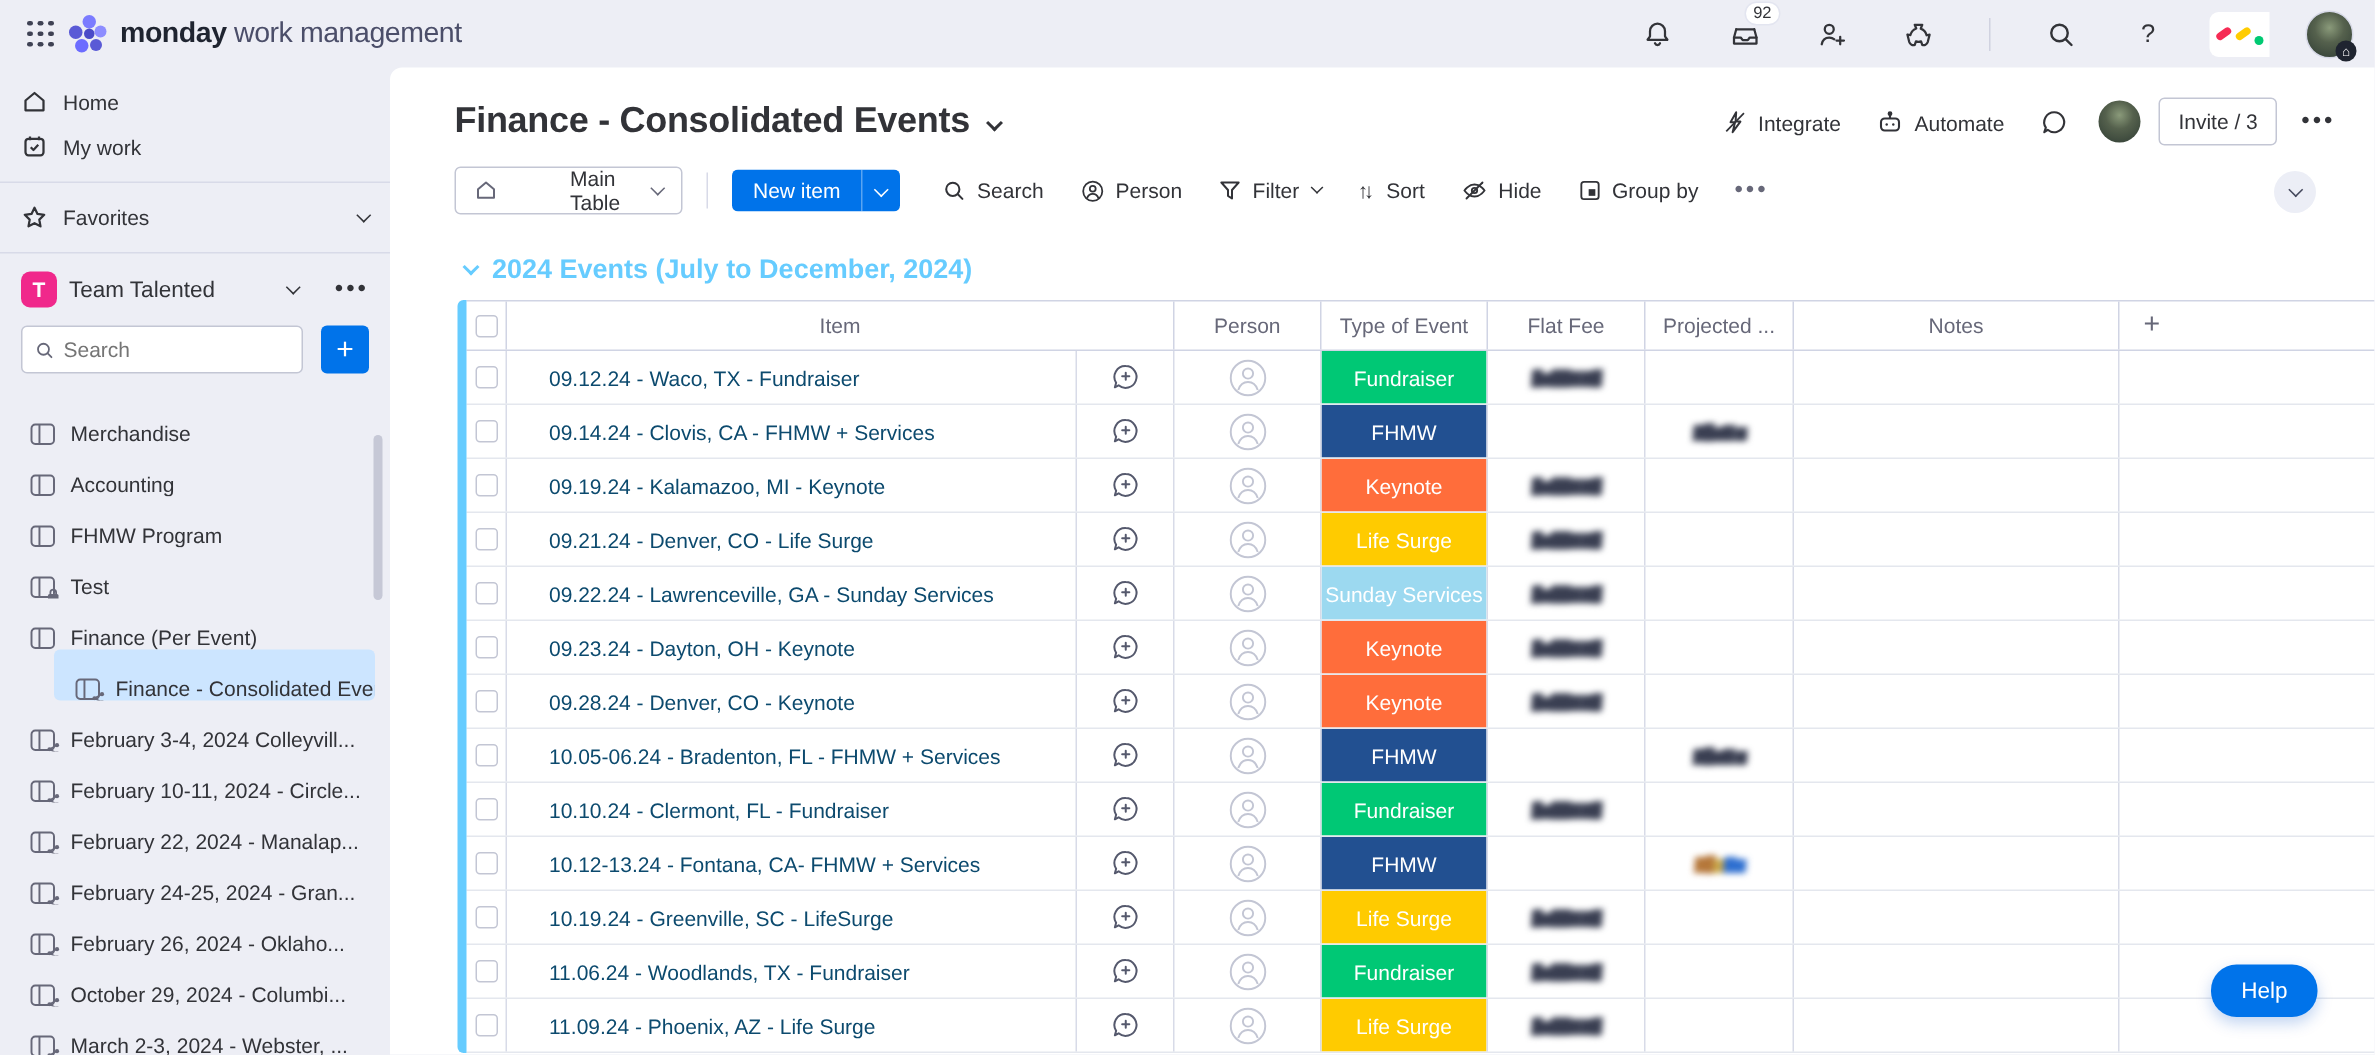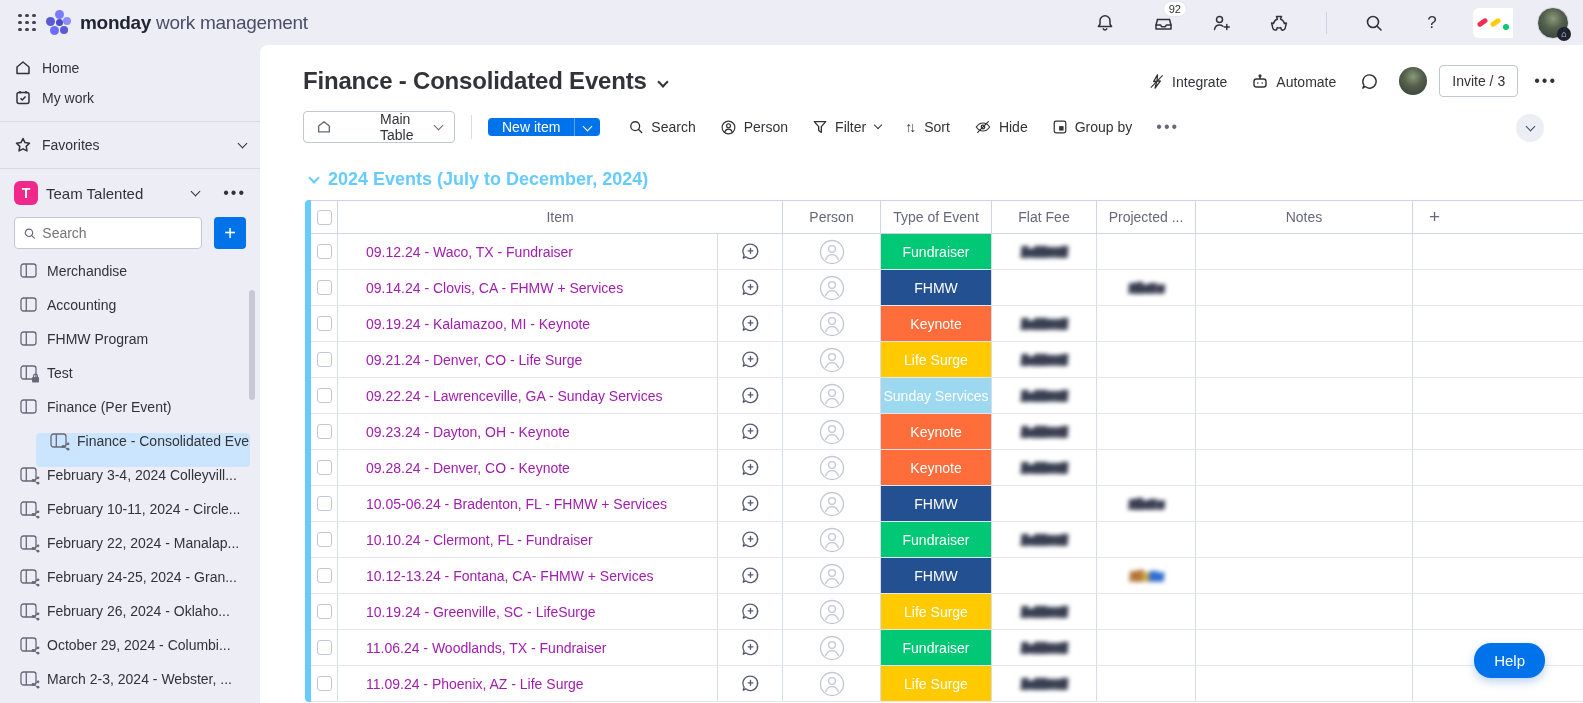--- a/index.html
+++ b/index.html
@@ -35,62 +35,62 @@
   .ws-row { display:flex; align-items:center; padding:4px 14px 10px; gap:8px; }
   .ws-avatar { width:24px; height:24px; border-radius:6px; background:#f0288b; color:#fff; font-weight:700; font-size:14px; display:flex; align-items:center; justify-content:center; }
   .ws-name { font-size:15px; font-weight:500; color:#323338; flex:1; white-space:nowrap; }
   .ws-chev { margin-right:16px; }
   .dots { color:#323338; font-size:16px; letter-spacing:2px; cursor:pointer; }
   .search-row { display:flex; align-items:center; padding:2px 14px 10px; gap:12px; }
   .side-search { flex:1; height:32px; background:#fff; border:1px solid #c3c6d4; border-radius:4px; display:flex; align-items:center; padding:0 8px; gap:6px; }
   .side-search input { border:none; outline:none; font-size:14px; color:#676879; width:100%; background:transparent; font-family:inherit; }
   .add-btn { width:32px; height:32px; background:#0073ea; border:none; border-radius:4px; color:#fff; font-size:20px; line-height:1; cursor:pointer; display:flex; align-items:center; justify-content:center; }
   .board-list { margin-top:4px; }
-  .board-item { display:flex; align-items:flex-start; height:34px; padding:0 10px 0 14px; margin:0 10px 0 6px; gap:10px; font-size:14px; color:#323338; border-radius:4px; cursor:pointer; white-space:nowrap; overflow:hidden; }
+  .board-item { display:flex; align-items:flex-end; height:34px; padding:0 10px 0 14px; margin:0 10px 0 6px; gap:10px; font-size:14px; color:#323338; border-radius:4px; cursor:pointer; white-space:nowrap; overflow:hidden; }
   .board-item.selected { background:#cce5ff; }
   .board-ic { position:relative; width:17px; height:15px; flex:0 0 auto; }
   .mini-badge { position:absolute; right:-3px; bottom:-3px; }
   .side-scrollbar { position:absolute; right:5px; top:245px; width:6px; height:110px; border-radius:3px; background:#c6c8d6; }
 
   
   .main { position:absolute; top:45px; left:260px; width:1323px; bottom:0; background:#fff; border-top-left-radius:8px; overflow:hidden; }
   .board-title-row { display:flex; align-items:center; padding:20px 18px 0 43px; }
   .board-title { font-size:24px; font-weight:600; color:#323338; letter-spacing:-0.2px; cursor:pointer; }
   .title-chev { margin-left:12px; margin-top:2px; width:8px; height:8px; border-right:2px solid #323338; border-bottom:2px solid #323338; transform:rotate(45deg); }
   .header-actions { margin-left:auto; display:flex; align-items:center; gap:8px; }
   .h-act { display:flex; align-items:flex-end; gap:7px; font-size:14px; color:#323338; padding:6px 8px; border-radius:4px; cursor:pointer; }
   .h-avatar { width:28px; height:28px; border-radius:50%; background:radial-gradient(circle at 50% 35%, #8a9a7a 0%, #55614d 40%, #2e3b33 100%); margin:0 4px; }
   .invite-btn { border:1px solid #c3c6d4; background:#fff; border-radius:4px; height:32px; padding:0 12px; font-size:14px; color:#323338; cursor:pointer; font-family:inherit; }
 
   .toolbar { display:flex; align-items:center; gap:4px; padding:14px 18px 0 43px; }
   .view-btn { display:flex; align-items:center; gap:8px; height:32px; padding:0 12px; border:1px solid #c3c6d4; border-radius:4px; font-size:14px; color:#323338; background:#fff; cursor:pointer; width:152px; }
   .view-btn .side-label { flex:1;margin-left:40px; }
   .tb-sep { width:1px; height:24px; background:#d8dae8; margin:0 12px; }
-  .newitem { display:flex; height:18px; border-radius:4px; overflow:hidden; margin-right:14px; }
+  .newitem { display:flex; height:28px; border-radius:4px; overflow:hidden; margin-right:14px; }
   .newitem .lbl { background:#0073ea; color:#fff; font-size:14px; font-weight:500; display:flex; align-items:center; padding:0 14px; cursor:pointer; }
   .newitem .drop { background:#0073ea; border-left:1px solid rgba(255,255,255,.35); width:26px; display:flex; align-items:center; justify-content:center; cursor:pointer; }
   .newitem .drop .chev { border-color:#fff; margin-top:-2px; }
   .tool { display:flex; align-items:center; gap:7px; font-size:14px; color:#323338; padding:6px 10px; border-radius:4px; cursor:pointer; white-space:nowrap; }
   .tool .chev { border-color:#323338; width:6px; height:6px; margin-left:2px; }
   .sort-glyph { font-size:14px; letter-spacing:-3px; color:#323338; }
   .collapse-circle { position:absolute; right:39px; top:69px; width:28px; height:28px; border-radius:50%; background:#eceef6; display:flex; align-items:center; justify-content:center; cursor:pointer; }
 
   
   .group-title-row { display:flex; align-items:center; gap:10px; padding:26px 0 10px 50px; }
   .group-chev { width:8px; height:8px; border-right:2px solid; border-bottom:2px solid; transform:rotate(45deg); margin-top:-4px; cursor:pointer; }
   .group-title { font-size:18px; font-weight:700; cursor:pointer; }
   .table-wrap { position:relative; margin-left:45px; }
   .group-bar { position:absolute; left:0; top:0; bottom:0; width:6px; border-radius:4px 0 0 4px; }
   .tgrid { margin-left:6px; width:1272px; }
   .thead { display:grid; grid-template-columns:27px 445px 98px 111px 105px 99px 217px 1fr; height:34px; border-top:1px solid #d0d4e4; border-bottom:1px solid #d0d4e4; }
   .thead .hc { display:flex; align-items:center; justify-content:center; font-size:14px; color:#676879; border-right:1px solid #d0d4e4; cursor:pointer; }
   .thead .hc:last-child { border-right:none; justify-content:flex-start; padding-left:16px; font-size:19px; color:#676879; }
   .trow { display:grid; grid-template-columns:27px 380px 65px 98px 111px 105px 99px 217px 1fr; height:36px; border-bottom:1px solid #e4e7ee; }
   .c { display:flex; align-items:center; justify-content:center; border-right:1px solid #d8dbe8; overflow:hidden; }
-  .c.item { justify-content:flex-start; padding-left:28px; font-size:14px; color:#a21caf; }
+  .c.item { justify-content:flex-start; padding-left:28px; font-size:14px; color:#0c4a6e; }
   .c.addc { border-right:none; }
   .cb { width:15px; height:15px; border:1px solid #c3c6d4; border-radius:3px; background:#fff; cursor:pointer; }
   .type-chip { width:100%; height:100%; display:flex; align-items:center; justify-content:center; color:#fff; font-size:14px; cursor:pointer; }
   .redact { filter:blur(2px); font-weight:700; font-size:10px; color:#3a3f52; letter-spacing:-1px; transform:skewX(-4deg); }
   .redact.color i { font-style:normal; }
   .redact.color i:nth-child(1){ color:#b5773a; }
   .redact.color i:nth-child(2){ color:#caa84a; }
   .redact.color i:nth-child(3){ color:#2e6fd0; }
 
   .help-btn { position:absolute; right:38px; bottom:25px; background:#0073ea; color:#fff; font-size:15px; font-weight:500; border:none; border-radius:17px; padding:9px 20px; cursor:pointer; font-family:inherit; box-shadow:0 4px 10px rgba(0,80,200,.25); }

